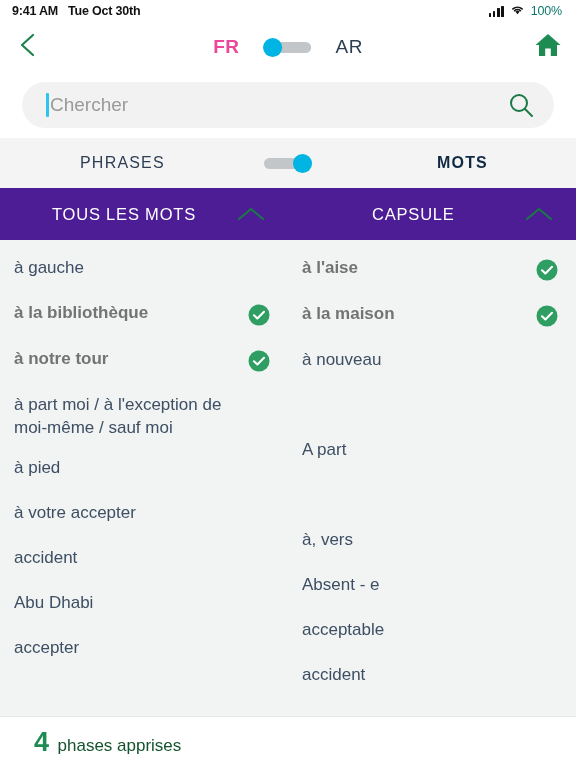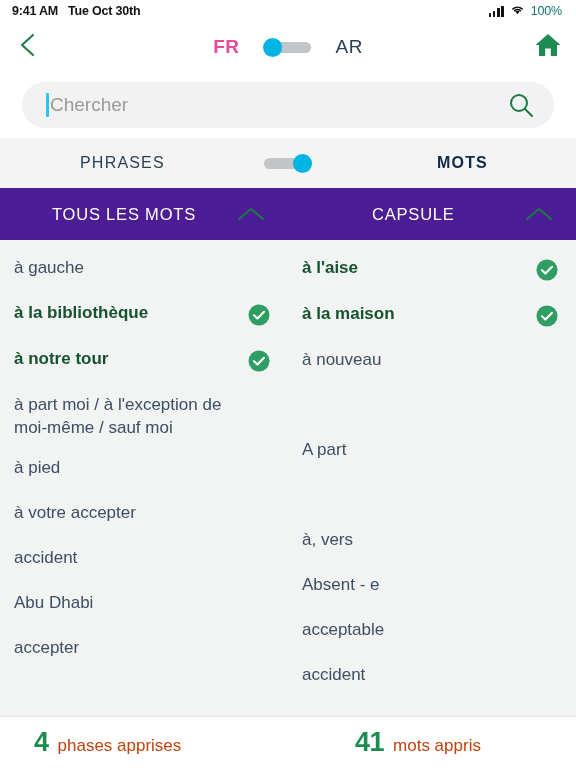--- a/index.html
+++ b/index.html
@@ -116,35 +116,35 @@
   .item {
     display:flex; align-items:flex-start;
     min-height:45px; padding:9px 18px 9px 14px;
     position:relative;
   }
   .col-list.right .item { padding-left:14px; }
   .item .txt {
     font-size:17px; line-height:1.33; color:#3d4f63; flex:1;
     font-weight:normal;
   }
-  .item.learned .txt { color:#14532d; font-weight:bold; }
+  .item.learned .txt { color:#737373; font-weight:bold; }
   .item .tick { flex:0 0 22px; margin-left:8px; margin-top:2px; }
   .item.blank { }
 
   
   .bottombar {
     flex:0 0 52px; background:#ffffff;
     display:flex; align-items:center;
     border-top:1px solid #e6e6e6;
   }
   .bb-cell { flex:1; display:flex; align-items:baseline; }
   .bb-cell.left { padding-left:34px; }
   .bb-cell.right { padding-left:100px; }
   .bb-num { font-size:27px; font-weight:bold; color:#1e8b52; letter-spacing:-0.5px; }
-  .bb-lbl { font-size:17px; color:#c2410c; margin-left:9px; }
+  .bb-lbl { font-size:17px; color:#14532d; margin-left:9px; }
 </style>
 </head>
 <body>
 
 <div class="statusbar">
   <span class="sb-time">9:41 AM</span>
   <span class="sb-date">Tue Oct 30th</span>
   <span class="sb-right">
     <span class="bars">
         <i></i>
@@ -324,17 +324,13 @@
         <span class="tick"></span>
       </div>
     </div>
 </div>
 
 <div class="bottombar">
   <div class="bb-cell left">
     <span class="bb-num">4</span>
     <span class="bb-lbl">phases apprises</span>
   </div>
-  <div class="bb-cell right">
-    <span class="bb-num">41</span>
-    <span class="bb-lbl">mots appris</span>
-  </div>
 </div>
 
 </body></html>

